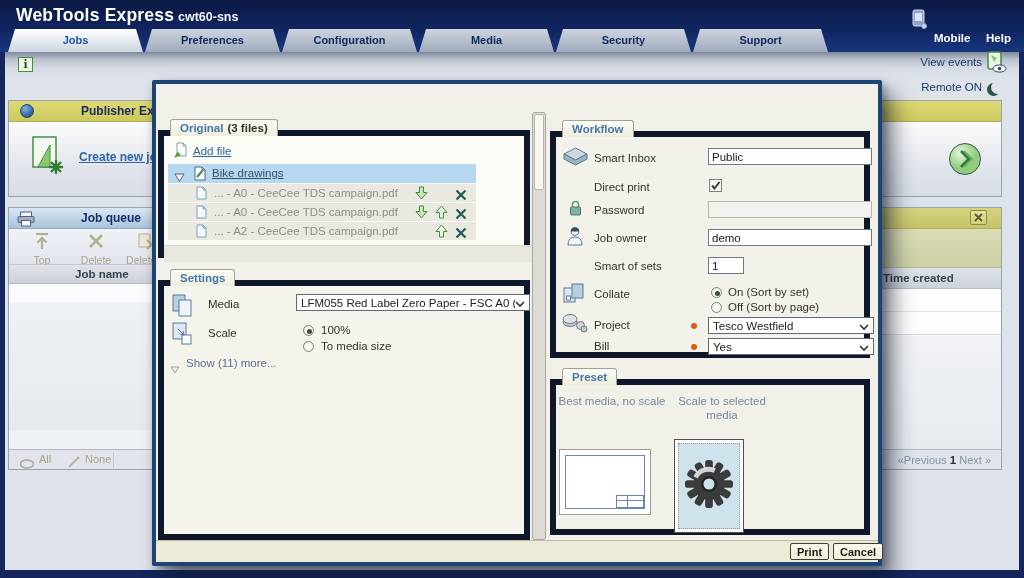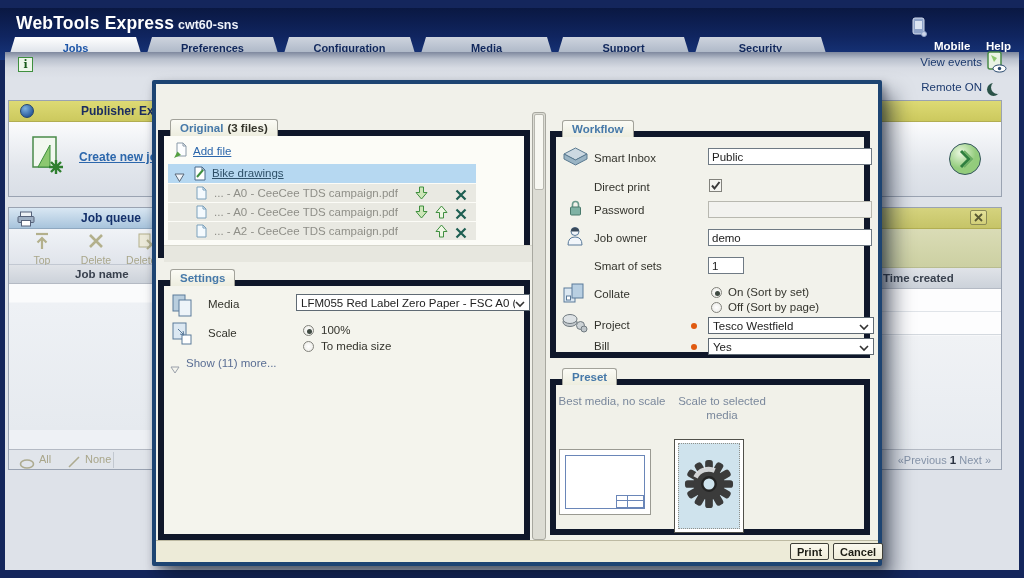--- a/index.html
+++ b/index.html
@@ -6,21 +6,21 @@
   body { margin:0; background:#333; }
   #page {
     position:relative; width:1024px; height:578px; overflow:hidden;
     background:#14265c;
     font-family:"Liberation Sans","DejaVu Sans",sans-serif;
     -webkit-font-smoothing:antialiased;
   }
   .abs { position:absolute; }
 
   
-  .app-header { left:0; top:8px; width:1024px; height:52px;
+  .app-header { left:0; top:0; width:1024px; height:52px;
     background:linear-gradient(180deg,#0a1842 0%,#102560 55%,#17367d 100%); }
   .app-title { left:16px; top:5px; color:#fff; font-size:17.5px; font-weight:bold; letter-spacing:.2px; }
   .device-name { left:178px; top:10px; color:#eef2fa; font-size:12.5px; font-weight:bold; }
   .hdr-link { color:#fff; font-size:11.5px; font-weight:bold;margin-top:19px; }
 
   .tabs { left:8px; bottom:0; display:flex; gap:2px; height:23px; }
   .tab { width:135px; height:23px; line-height:23px; text-align:center;
     font-size:11px; font-weight:bold; color:#10275c;
     background:linear-gradient(180deg,#ced4de,#9fabbd);
     clip-path:polygon(7px 0, calc(100% - 7px) 0, 100% 100%, 0 100%); cursor:default; }
@@ -126,22 +126,22 @@
         </svg>
     </span>
     <span class="abs hdr-link" style="left:934px;top:13px;">Mobile</span>
     <span class="abs hdr-link" style="left:986px;top:13px;">Help</span>
 
     <div class="abs tabs">
       <div class="tab active">Jobs</div>
       <div class="tab">Preferences</div>
       <div class="tab">Configuration</div>
       <div class="tab">Media</div>
+      <div class="tab">Security</div>
       <div class="tab">Support</div>
-      <div class="tab">Security</div>
     </div>
   </div>
 
   <div class="abs page-body"></div>
   <div class="abs frame-bottom"></div>
 
   <div class="abs info-icon" style="left:18px;top:57px;">i</div>
 
   <span class="abs nav-navy" style="right:42px;top:56px;">View events</span>
   <span class="abs" style="right:16px;top:51px;">

